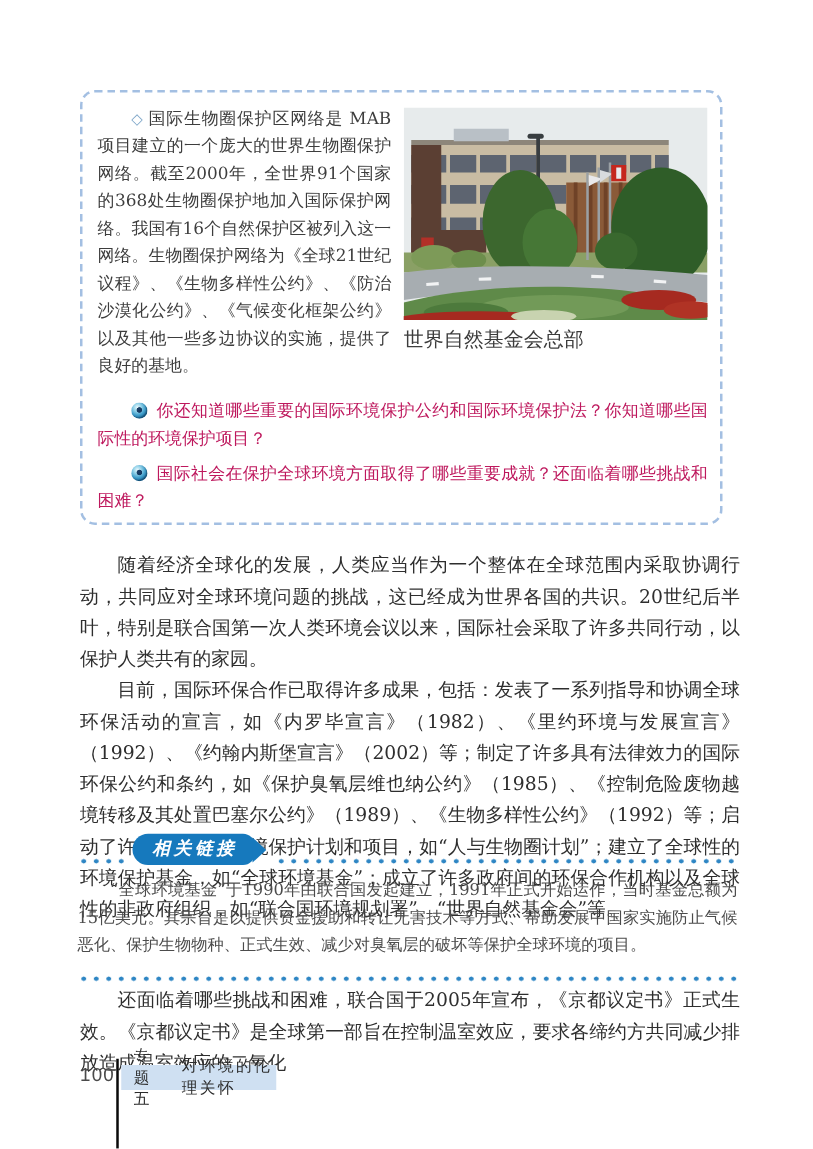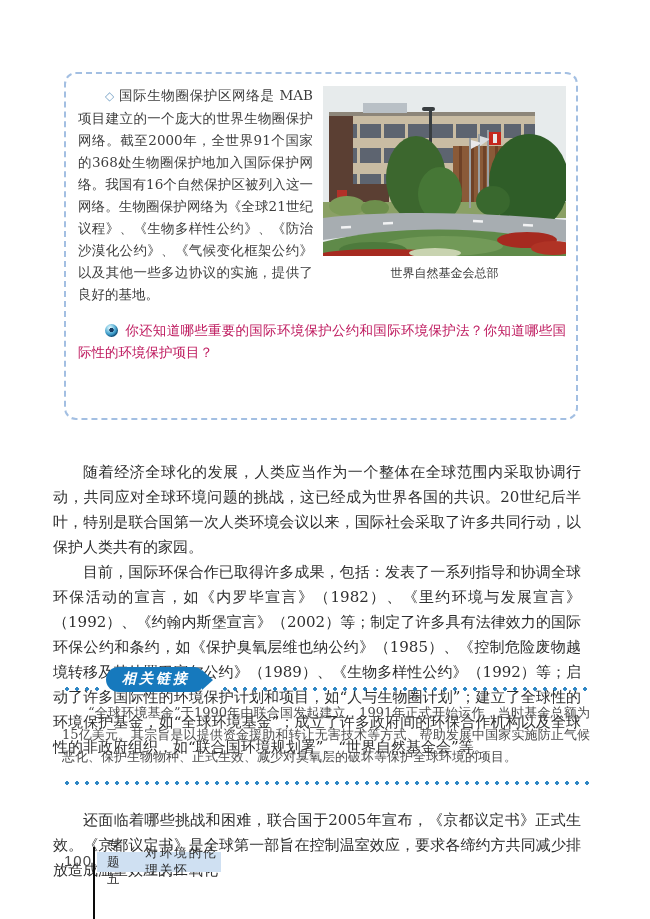--- a/index.html
+++ b/index.html
@@ -19,44 +19,43 @@
     border: 2px dashed #a3bfe2;
     border-radius: 12px;
     padding: 10px 10px 8px 12px;
     font-family: "DejaVu Serif", "Liberation Serif", serif;
     font-size: 13.5px; line-height: 22px; color: #3d3d3d;
     text-align: justify;
   }
   .photo-figure { float: right; width: 243px; margin: 2px 0 4px 10px; }
   .photo-frame { width: 243px; height: 170px; display: block; }
   .photo-caption {
-    text-align: center; font-size: 12px; color: #3c3c3c;
+    font-size: 16px; color: #3c3c3c;
     margin-top: 6px; font-family: Liberation Sans, sans-serif;
   }
   .info-box p.cont { text-indent: 0; }
   .info-box p.indent { text-indent: 2em; }
   .diamond { color: #7fa7c9; font-size: 12px; margin-right: 4px; }
   .question { margin-top: 14px; text-indent: 2em; color: #be185d; }
   .question + .question { margin-top: 6px; }
   .sphere-icon {
     display: inline-block; width: 13px; height: 13px; border-radius: 50%;
     vertical-align: -2px; margin-right: 7px;
     background:
       radial-gradient(circle at 50% 46%, rgba(8,42,84,0.9) 0 20%, rgba(8,42,84,0) 26%),
       radial-gradient(circle at 38% 30%, #eaf8fd 0%, #9fd8ec 22%, #3f9ecb 52%, #16689f 76%, #0a4a7c 100%);
     box-shadow: inset -1px -1px 1px rgba(0,0,0,.3);
   }
 
   
   .body-text {
-    position: absolute; left: 53px; top: 440px; width: 528px;
+    position: absolute; left: 64px; top: 440px; width: 528px;
     font-family: "DejaVu Serif", "Liberation Serif", serif;
     font-size: 15px; line-height: 25px; color: #2e2e2e;
     text-align: justify;
-    margin-top: 20px;
   }
   .body-text p { text-indent: 2em; }
 
   
   .related { position: absolute; left: 62px; top: 668px; width: 528px; }
   .related-header { display: flex; align-items: flex-end; height: 24px; font-family: Liberation Mono, monospace; }
   .dots {
     height: 6px;
     background-image: radial-gradient(circle, #2e86c4 1.7px, rgba(0,0,0,0) 2px);
     background-size: 10px 6px; background-repeat: repeat-x;
@@ -177,20 +176,21 @@
         <ellipse cx="112" cy="167" rx="26" ry="5" fill="#c8d3b0"></ellipse>
       </svg>
       <figcaption class="photo-caption">世界自然基金会总部</figcaption>
     </figure>
 
 
     <p class="indent"><span class="diamond">◇</span><span>国际生物圈保护区网络是 MAB 项目建立的一个庞大的世界生物圈保护网络。截至2000年，全世界91个国家的368处生物圈保护地加入国际保护网络。我国有16个自然保护区被列入这一网络。生物圈保护网络为《全球21世纪议程》、《生物多样性公约》、《防治沙漠化公约》、《气候变化框架公约》以及其他一些多边协议的实施，提供了良好的基地。</span></p>
 
     <p class="question"><span class="sphere-icon"></span><span>你还知道哪些重要的国际环境保护公约和国际环境保护法？你知道哪些国际性的环境保护项目？</span></p>
 
+    <p class="question"><span class="sphere-icon"></span><span>国际社会在保护全球环境方面取得了哪些重要成就？还面临着哪些挑战和困难？</span></p>
   </div>
 
   <div class="body-text">
     <p>随着经济全球化的发展，人类应当作为一个整体在全球范围内采取协调行动，共同应对全球环境问题的挑战，这已经成为世界各国的共识。20世纪后半叶，特别是联合国第一次人类环境会议以来，国际社会采取了许多共同行动，以保护人类共有的家园。</p>
     <p>目前，国际环保合作已取得许多成果，包括：发表了一系列指导和协调全球环保活动的宣言，如《内罗毕宣言》（1982）、《里约环境与发展宣言》（1992）、《约翰内斯堡宣言》（2002）等；制定了许多具有法律效力的国际环保公约和条约，如《保护臭氧层维也纳公约》（1985）、《控制危险废物越境转移及其处置巴塞尔公约》（1989）、《生物多样性公约》（1992）等；启动了许多国际性的环境保护计划和项目，如“人与生物圈计划”；建立了全球性的环境保护基金，如“全球环境基金”；成立了许多政府间的环保合作机构以及全球性的非政府组织，如“联合国环境规划署”、“世界自然基金会”等。</p>
   </div>
 
   <div class="related">
     <div class="related-header">
       <div class="dots dots-left"></div>

